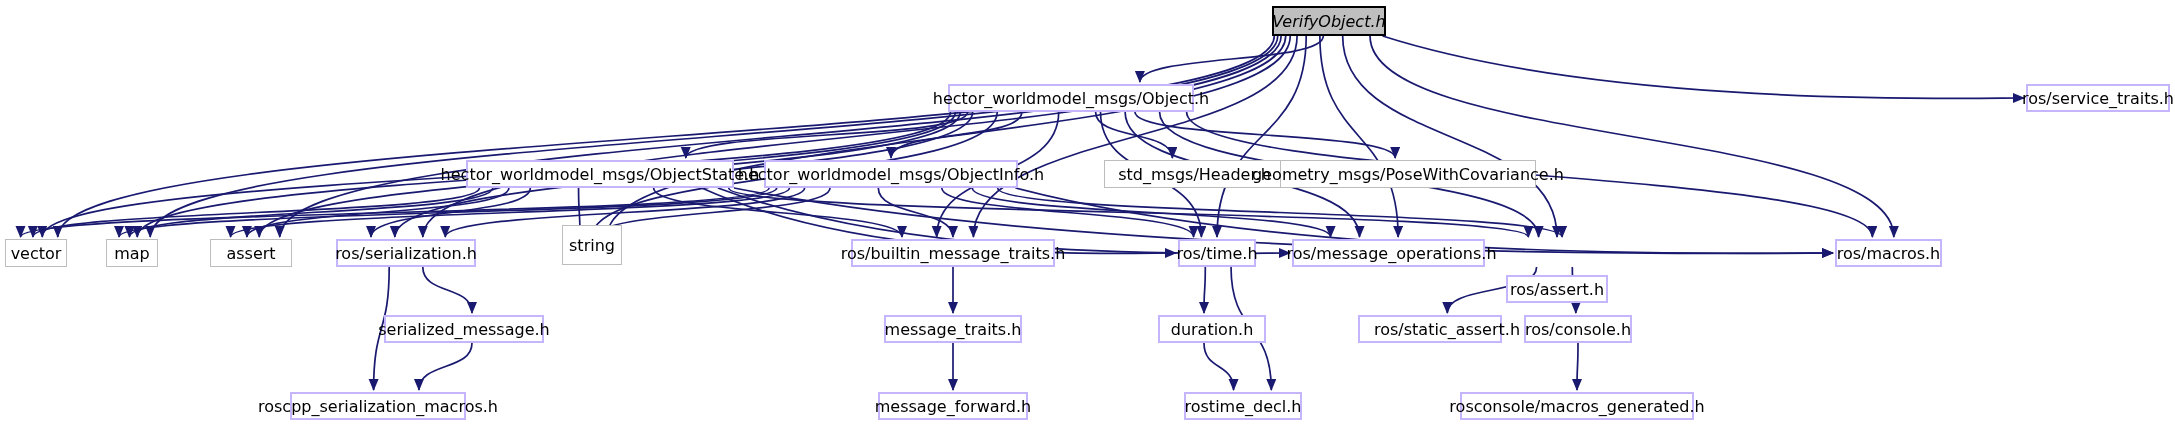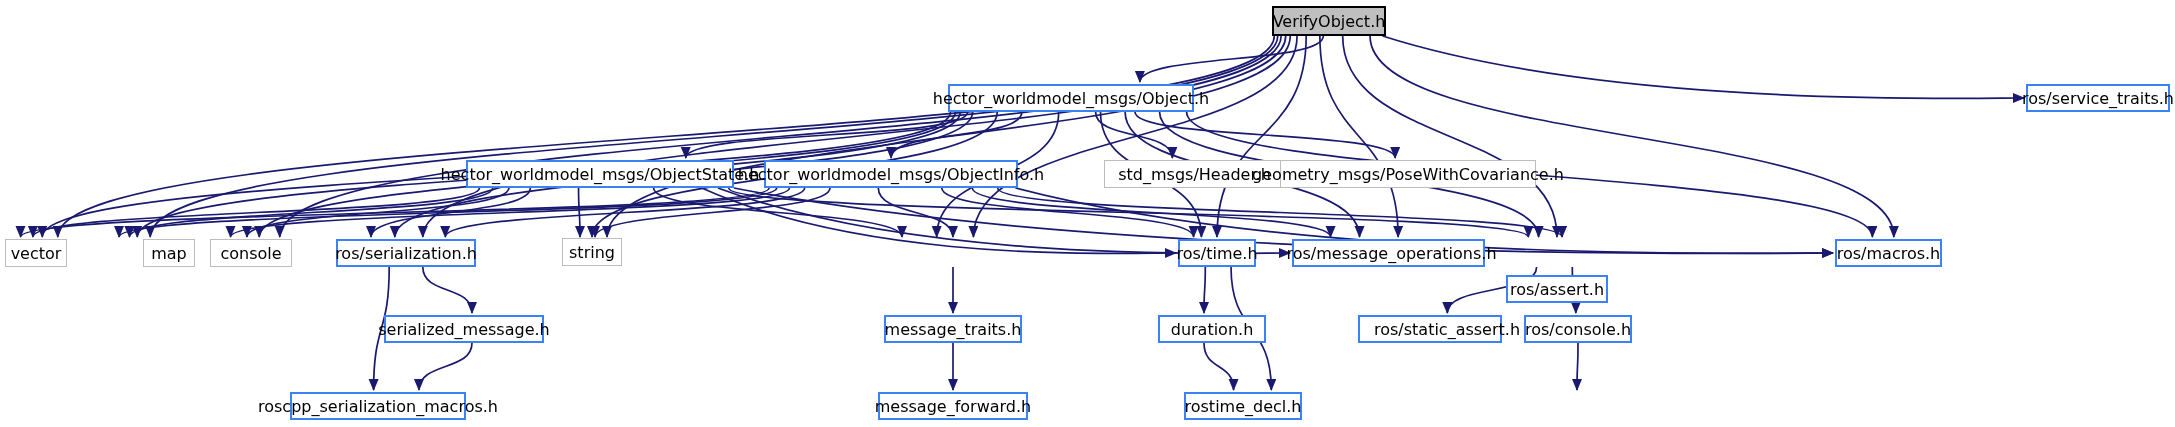--- a/index.html
+++ b/index.html
@@ -11,21 +11,21 @@
     overflow:hidden;
   }
   #edges{position:absolute;left:0;top:0;width:2175px;height:427px;z-index:1;}
   #edges path.edge{fill:none;stroke:var(--edge-color,#191970);stroke-width:1.7px;}
   #nodes{position:absolute;left:0;top:0;width:2175px;height:427px;z-index:2;}
   .node{
     position:absolute;
     display:flex;align-items:center;justify-content:center;
     box-sizing:border-box;
     background:#ffffff;
-    border:2px solid #3b82f6;
+    border:2px solid #c4b5fd;
     color:#000000;
     font-size:16px;
     white-space:nowrap;
     padding:0 6px;
     cursor:pointer;
   }
   .node.main{background:var(--main-fill,#bfbfbf);border:2px solid #000000;}
   .node.external{border:1.5px solid #bdbdbd;}
 </style>
 </head>
@@ -90,38 +90,40 @@
       <path d="M 953 267 C 953 295, 953 285, 953 313" class="edge" marker-end="url(#arrowhead)"></path>
       <path d="M 953 343 C 953 371, 953 362, 953 390" class="edge" marker-end="url(#arrowhead)"></path>
       <path d="M 1205.3 267 C 1205.3 295, 1204 285, 1204 313" class="edge" marker-end="url(#arrowhead)"></path>
       <path d="M 1231.04 267 C 1231.04 334.65, 1271.32 322.35, 1271.32 390" class="edge" marker-end="url(#arrowhead)"></path>
       <path d="M 1204 343 C 1204 371, 1233.56 362, 1233.56 390" class="edge" marker-end="url(#arrowhead)"></path>
       <path d="M 1536.6 267 C 1536.6 295, 1447.28 285, 1447.28 313" class="edge" marker-end="url(#arrowhead)"></path>
       <path d="M 1572.3 267 C 1572.3 295, 1575.84 285, 1575.84 313" class="edge" marker-end="url(#arrowhead)"></path>
       <path d="M 1578 343 C 1578 371, 1577 362, 1577 390" class="edge" marker-end="url(#arrowhead)"></path>
     </svg>
   <div id="nodes">
-      <div class="node main" style="left: 1272px; top: 6px; width: 114px; height: 30px;">VerifyObject.h</div>
+      <div class="node main" style="left: 1272px; top: 6px; width: 114px; height: 30px; font-style: italic;">VerifyObject.h</div>
       <div class="node normal" style="left: 948px; top: 84px; width: 246px; height: 28px;">hector_worldmodel_msgs/Object.h</div>
       <div class="node normal" style="left: 2026px; top: 84px; width: 144px; height: 28px;">ros/service_traits.h</div>
       <div class="node normal" style="left: 466px; top: 160px; width: 268px; height: 28px;">hector_worldmodel_msgs/ObjectState.h</div>
       <div class="node normal" style="left: 764px; top: 160px; width: 254px; height: 28px;">hector_worldmodel_msgs/ObjectInfo.h</div>
       <div class="node external" style="left: 1104px; top: 160px; width: 181px; height: 28px;">std_msgs/Header.h</div>
       <div class="node external" style="left: 1280px; top: 160px; width: 256px; height: 28px;">geometry_msgs/PoseWithCovariance.h</div>
       <div class="node external" style="left: 5px; top: 239px; width: 62px; height: 28px;">vector</div>
-      <div class="node external" style="left: 106px; top: 239px; width: 52px; height: 28px; margin-left: 37px;">map</div>
-      <div class="node external" style="left: 210px; top: 239px; width: 82px; height: 28px;">console</div>
+      <div class="node external" style="left: 106px; top: 239px; width: 52px; height: 28px;">map</div>
+      <div class="node external" style="left: 210px; top: 239px; width: 82px; height: 28px;">assert</div>
       <div class="node normal" style="left: 336px; top: 239px; width: 140px; height: 28px;">ros/serialization.h</div>
-      <div class="node external" style="left: 562px; top: 238px; width: 60px; height: 28px;">string</div>
+      <div class="node external" style="left: 562px; top: 225px; width: 60px; height: 40px;">string</div>
+      <div class="node normal" style="left: 851px; top: 239px; width: 204px; height: 28px;">ros/builtin_message_traits.h</div>
       <div class="node normal" style="left: 1178px; top: 239px; width: 78px; height: 28px;">ros/time.h</div>
       <div class="node normal" style="left: 1292px; top: 239px; width: 193px; height: 28px; padding-left: 12px;">ros/message_operations.h</div>
       <div class="node normal" style="left: 1506px; top: 239px; width: 102px; height: 28px; margin-top: 36px;">ros/assert.h</div>
       <div class="node normal" style="left: 1835px; top: 239px; width: 107px; height: 28px;">ros/macros.h</div>
       <div class="node normal" style="left: 884px; top: 315px; width: 138px; height: 28px;">message_traits.h</div>
       <div class="node normal" style="left: 384px; top: 315px; width: 160px; height: 28px;">serialized_message.h</div>
       <div class="node normal" style="left: 1158px; top: 315px; width: 108px; height: 28px;">duration.h</div>
       <div class="node normal" style="left: 1358px; top: 315px; width: 144px; height: 28px; padding-left: 40px;">ros/static_assert.h</div>
       <div class="node normal" style="left: 1524px; top: 315px; width: 108px; height: 28px;">ros/console.h</div>
       <div class="node normal" style="left: 290px; top: 392px; width: 176px; height: 28px;">roscpp_serialization_macros.h</div>
       <div class="node normal" style="left: 878px; top: 392px; width: 150px; height: 28px;">message_forward.h</div>
       <div class="node normal" style="left: 1184px; top: 392px; width: 118px; height: 28px;">rostime_decl.h</div>
+      <div class="node normal" style="left: 1460px; top: 392px; width: 234px; height: 28px;">rosconsole/macros_generated.h</div>
     </div>
 </div>
 
 </body></html>

